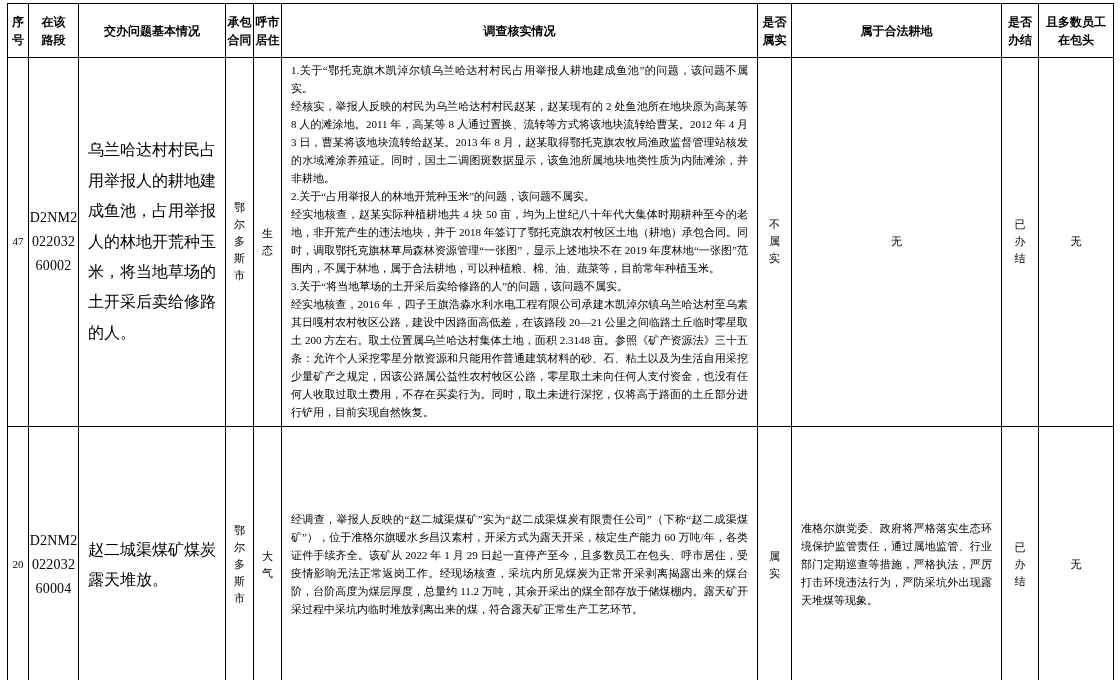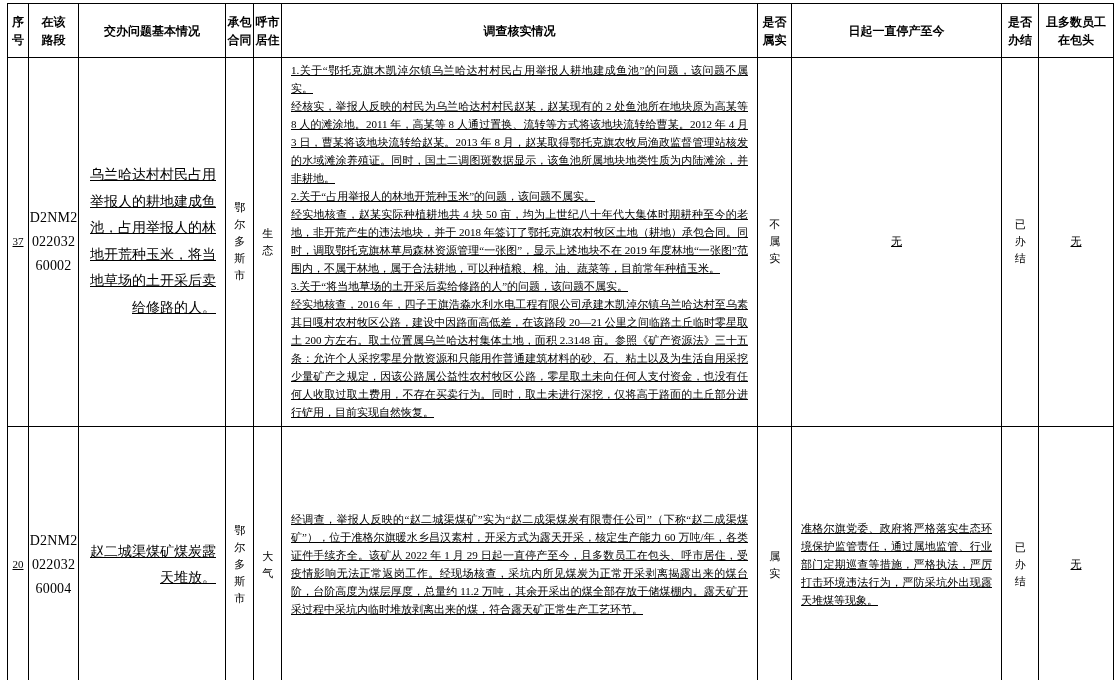--- a/index.html
+++ b/index.html
@@ -14,47 +14,47 @@
     border:1px solid #000;
     vertical-align:middle;
     text-align:center;
     padding:1px 0;
     overflow:hidden;
   }
   th{font-size:12px;font-weight:bold;line-height:1.5;}
   th span{display:inline-block;}
   .w2{max-width:2.2em;}
   .w5{max-width:5.2em;}
-  td{font-size:11px;line-height:1.6;text-decoration:underline;}
+  td{font-size:11px;line-height:1.6;}
   tr.hdr{height:54px;}
   tr.r1{height:343px;}
   tr.r2{height:278px;}
   .longtext{
     text-align:justify;
     padding:4px 9px;
     line-height:1.636;
     white-space:pre-line;
     font-size:11px;
   }
   .problem{
-    text-align:right;
+    text-align:left;
     padding:2px 9px;
-    font-size:14px;
+    font-size:16px;
     line-height:1.9;
   }
   .caseno{
     display:inline-block;width:100%;
     word-break:break-all;
     font-size:14px;line-height:1.7;
     letter-spacing:0.2px;
   }
   .vert{
     display:inline-block;width:1.05em;
     word-break:break-all;
-    line-height:1.55;text-align:right;
+    line-height:1.55;text-align:center;
   }
 </style>
 </head>
 <body>
 
 <div class="sheet">
   <table>
     <colgroup>
       <col style="width:21px">
         <col style="width:50px">
@@ -69,28 +69,28 @@
     </colgroup>
     <thead>
       <tr class="hdr">
         <th><span>序号</span></th>
         <th><span class="w2">在该路段</span></th>
         <th><span>交办问题基本情况</span></th>
         <th><span class="w2">承包合同</span></th>
         <th><span class="w2">呼市居住</span></th>
         <th><span>调查核实情况</span></th>
         <th><span class="w2">是否属实</span></th>
-        <th><span>日起一直停产至今</span></th>
+        <th><span>属于合法耕地</span></th>
         <th><span class="w2">是否办结</span></th>
         <th><span class="w5">且多数员工在包头</span></th>
       </tr>
     </thead>
     <tbody>
       <tr class="r1">
-        <td><span>37</span></td>
+        <td><span>47</span></td>
         <td><span class="caseno">D2NM202203260002</span></td>
         <td class="problem"><span>乌兰哈达村村民占用举报人的耕地建成鱼池，占用举报人的林地开荒种玉米，将当地草场的土开采后卖给修路的人。</span></td>
         <td><span class="vert">鄂尔多斯市</span></td>
         <td><span class="vert">生态</span></td>
         <td class="longtext">1.关于“鄂托克旗木凯淖尔镇乌兰哈达村村民占用举报人耕地建成鱼池”的问题，该问题不属实。
 经核实，举报人反映的村民为乌兰哈达村村民赵某，赵某现有的 2 处鱼池所在地块原为高某等 8 人的滩涂地。2011 年，高某等 8 人通过置换、流转等方式将该地块流转给曹某。2012 年 4 月 3 日，曹某将该地块流转给赵某。2013 年 8 月，赵某取得鄂托克旗农牧局渔政监督管理站核发的水域滩涂养殖证。同时，国土二调图斑数据显示，该鱼池所属地块地类性质为内陆滩涂，并非耕地。
 2.关于“占用举报人的林地开荒种玉米”的问题，该问题不属实。
 经实地核查，赵某实际种植耕地共 4 块 50 亩，均为上世纪八十年代大集体时期耕种至今的老地，非开荒产生的违法地块，并于 2018 年签订了鄂托克旗农村牧区土地（耕地）承包合同。同时，调取鄂托克旗林草局森林资源管理“一张图”，显示上述地块不在 2019 年度林地“一张图”范围内，不属于林地，属于合法耕地，可以种植粮、棉、油、蔬菜等，目前常年种植玉米。
 3.关于“将当地草场的土开采后卖给修路的人”的问题，该问题不属实。
 经实地核查，2016 年，四子王旗浩淼水利水电工程有限公司承建木凯淖尔镇乌兰哈达村至乌素其日嘎村农村牧区公路，建设中因路面高低差，在该路段 20—21 公里之间临路土丘临时零星取土 200 方左右。取土位置属乌兰哈达村集体土地，面积 2.3148 亩。参照《矿产资源法》三十五条：允许个人采挖零星分散资源和只能用作普通建筑材料的砂、石、粘土以及为生活自用采挖少量矿产之规定，因该公路属公益性农村牧区公路，零星取土未向任何人支付资金，也没有任何人收取过取土费用，不存在买卖行为。同时，取土未进行深挖，仅将高于路面的土丘部分进行铲用，目前实现自然恢复。</td>

